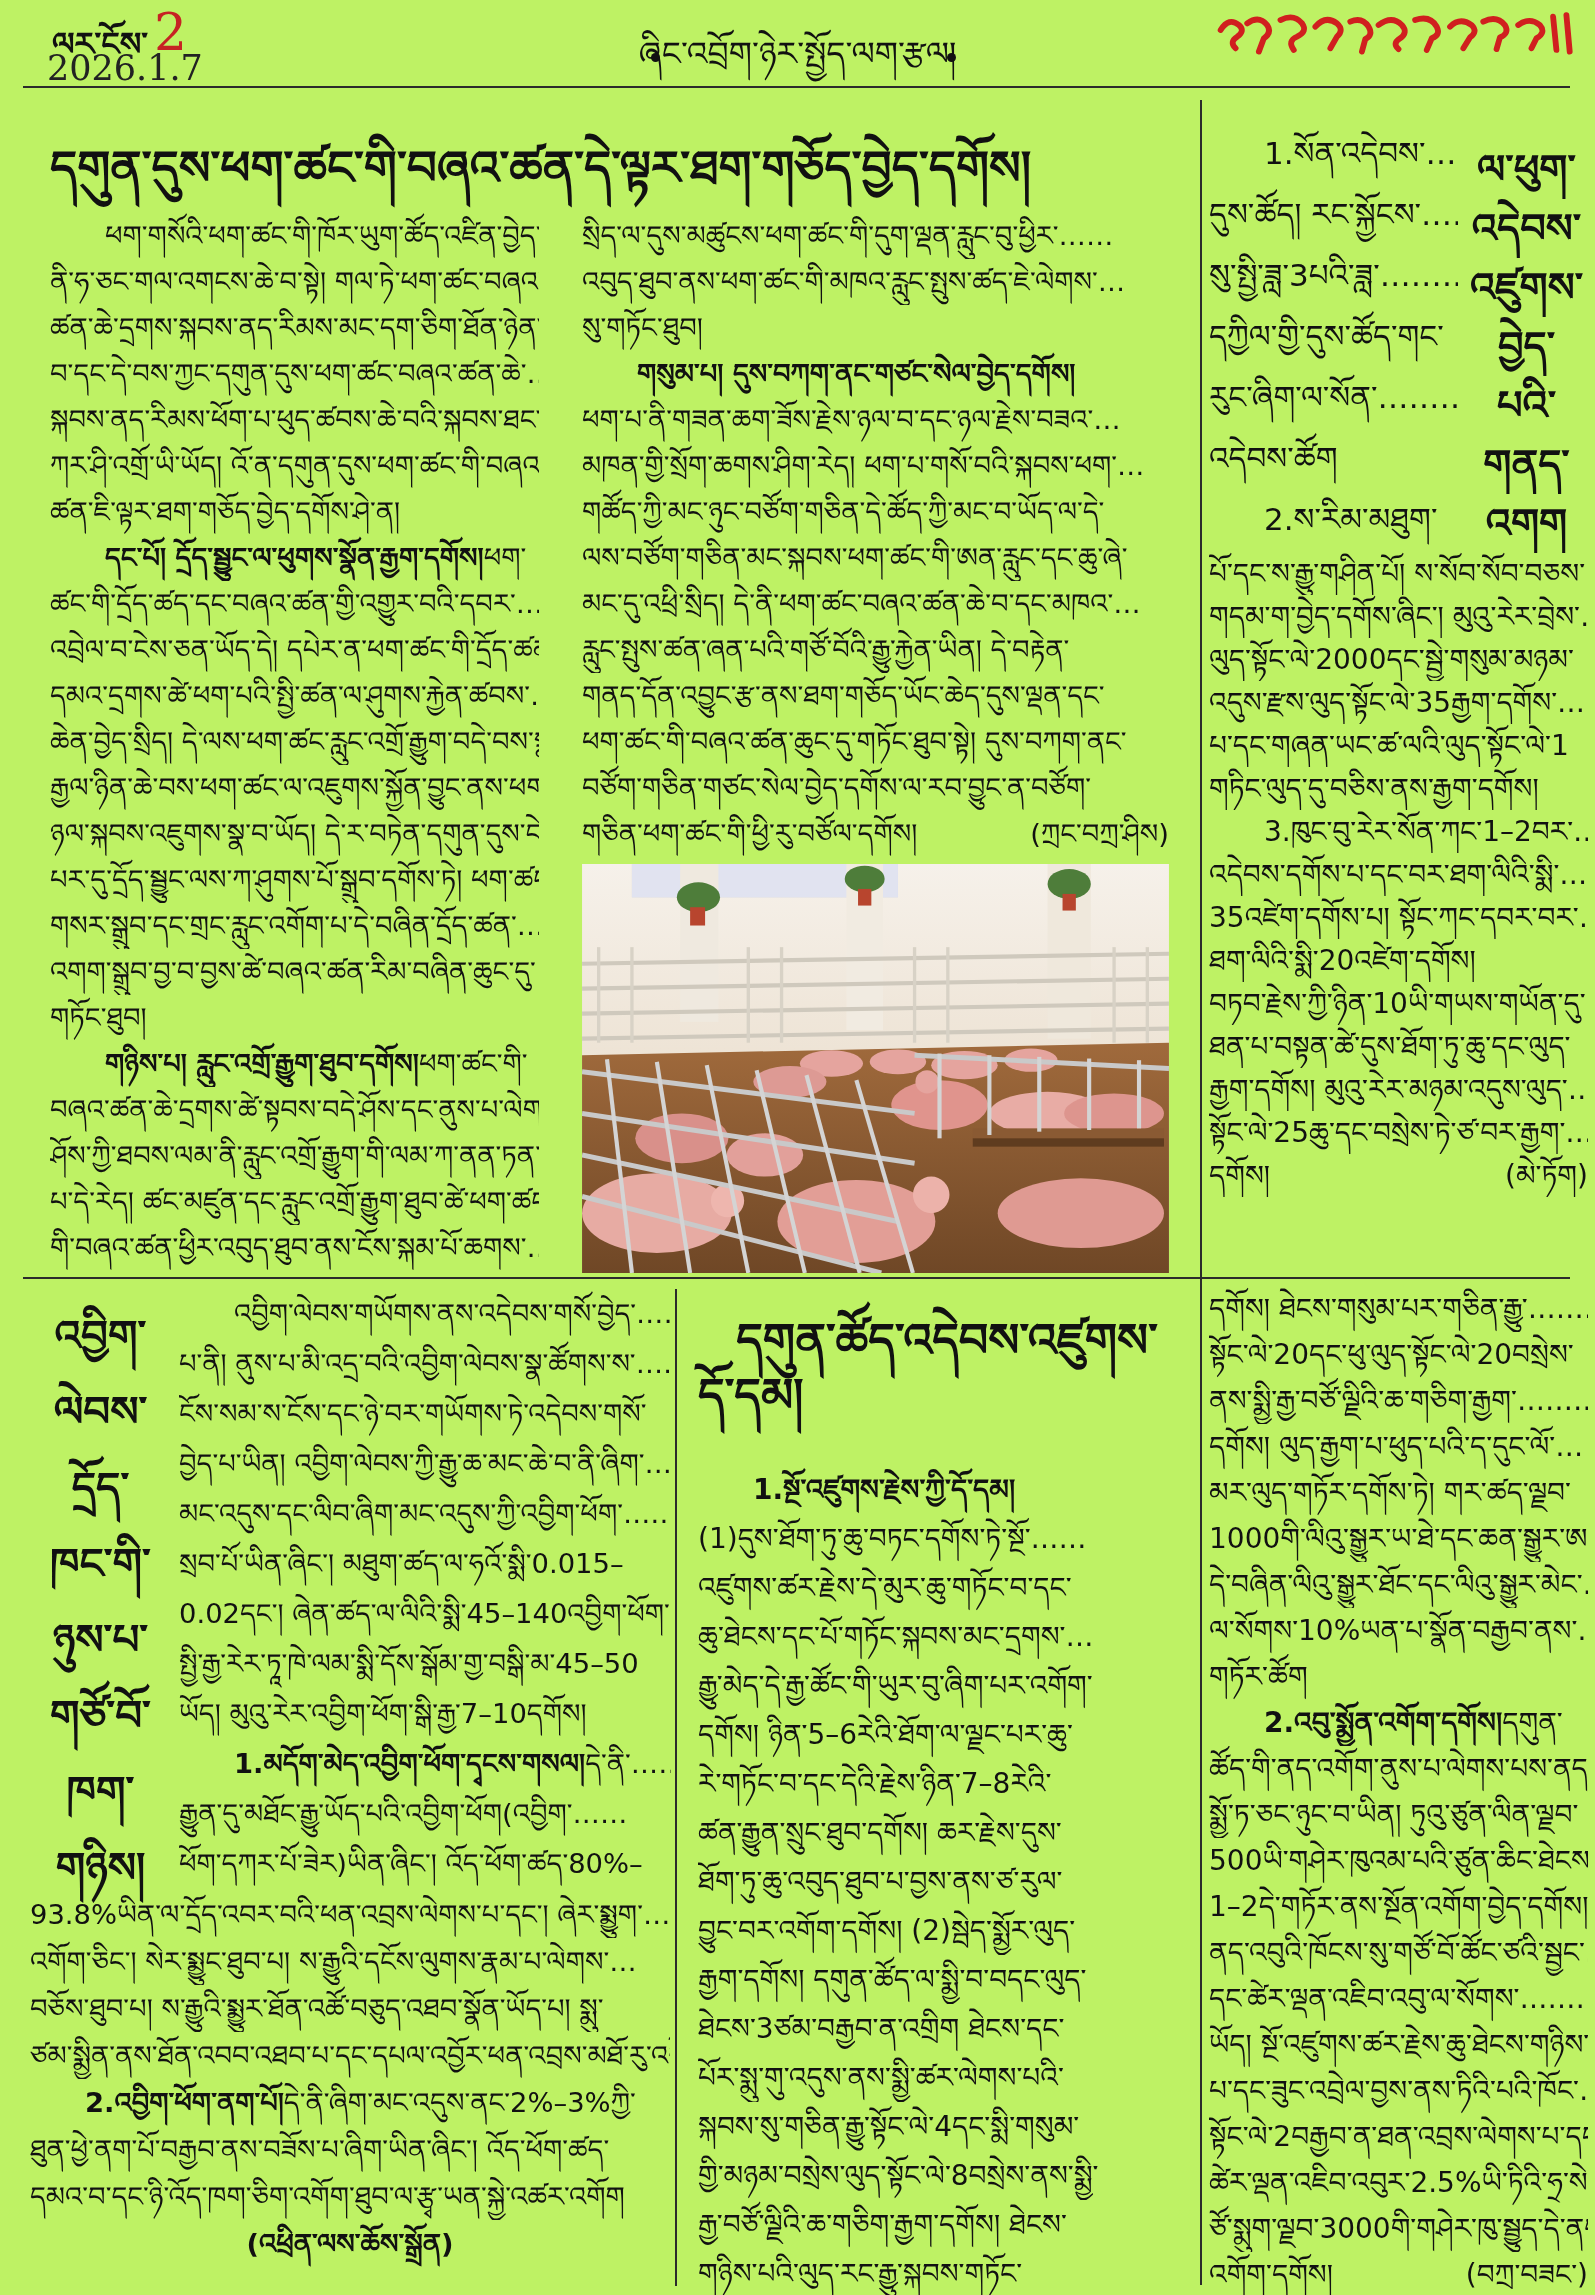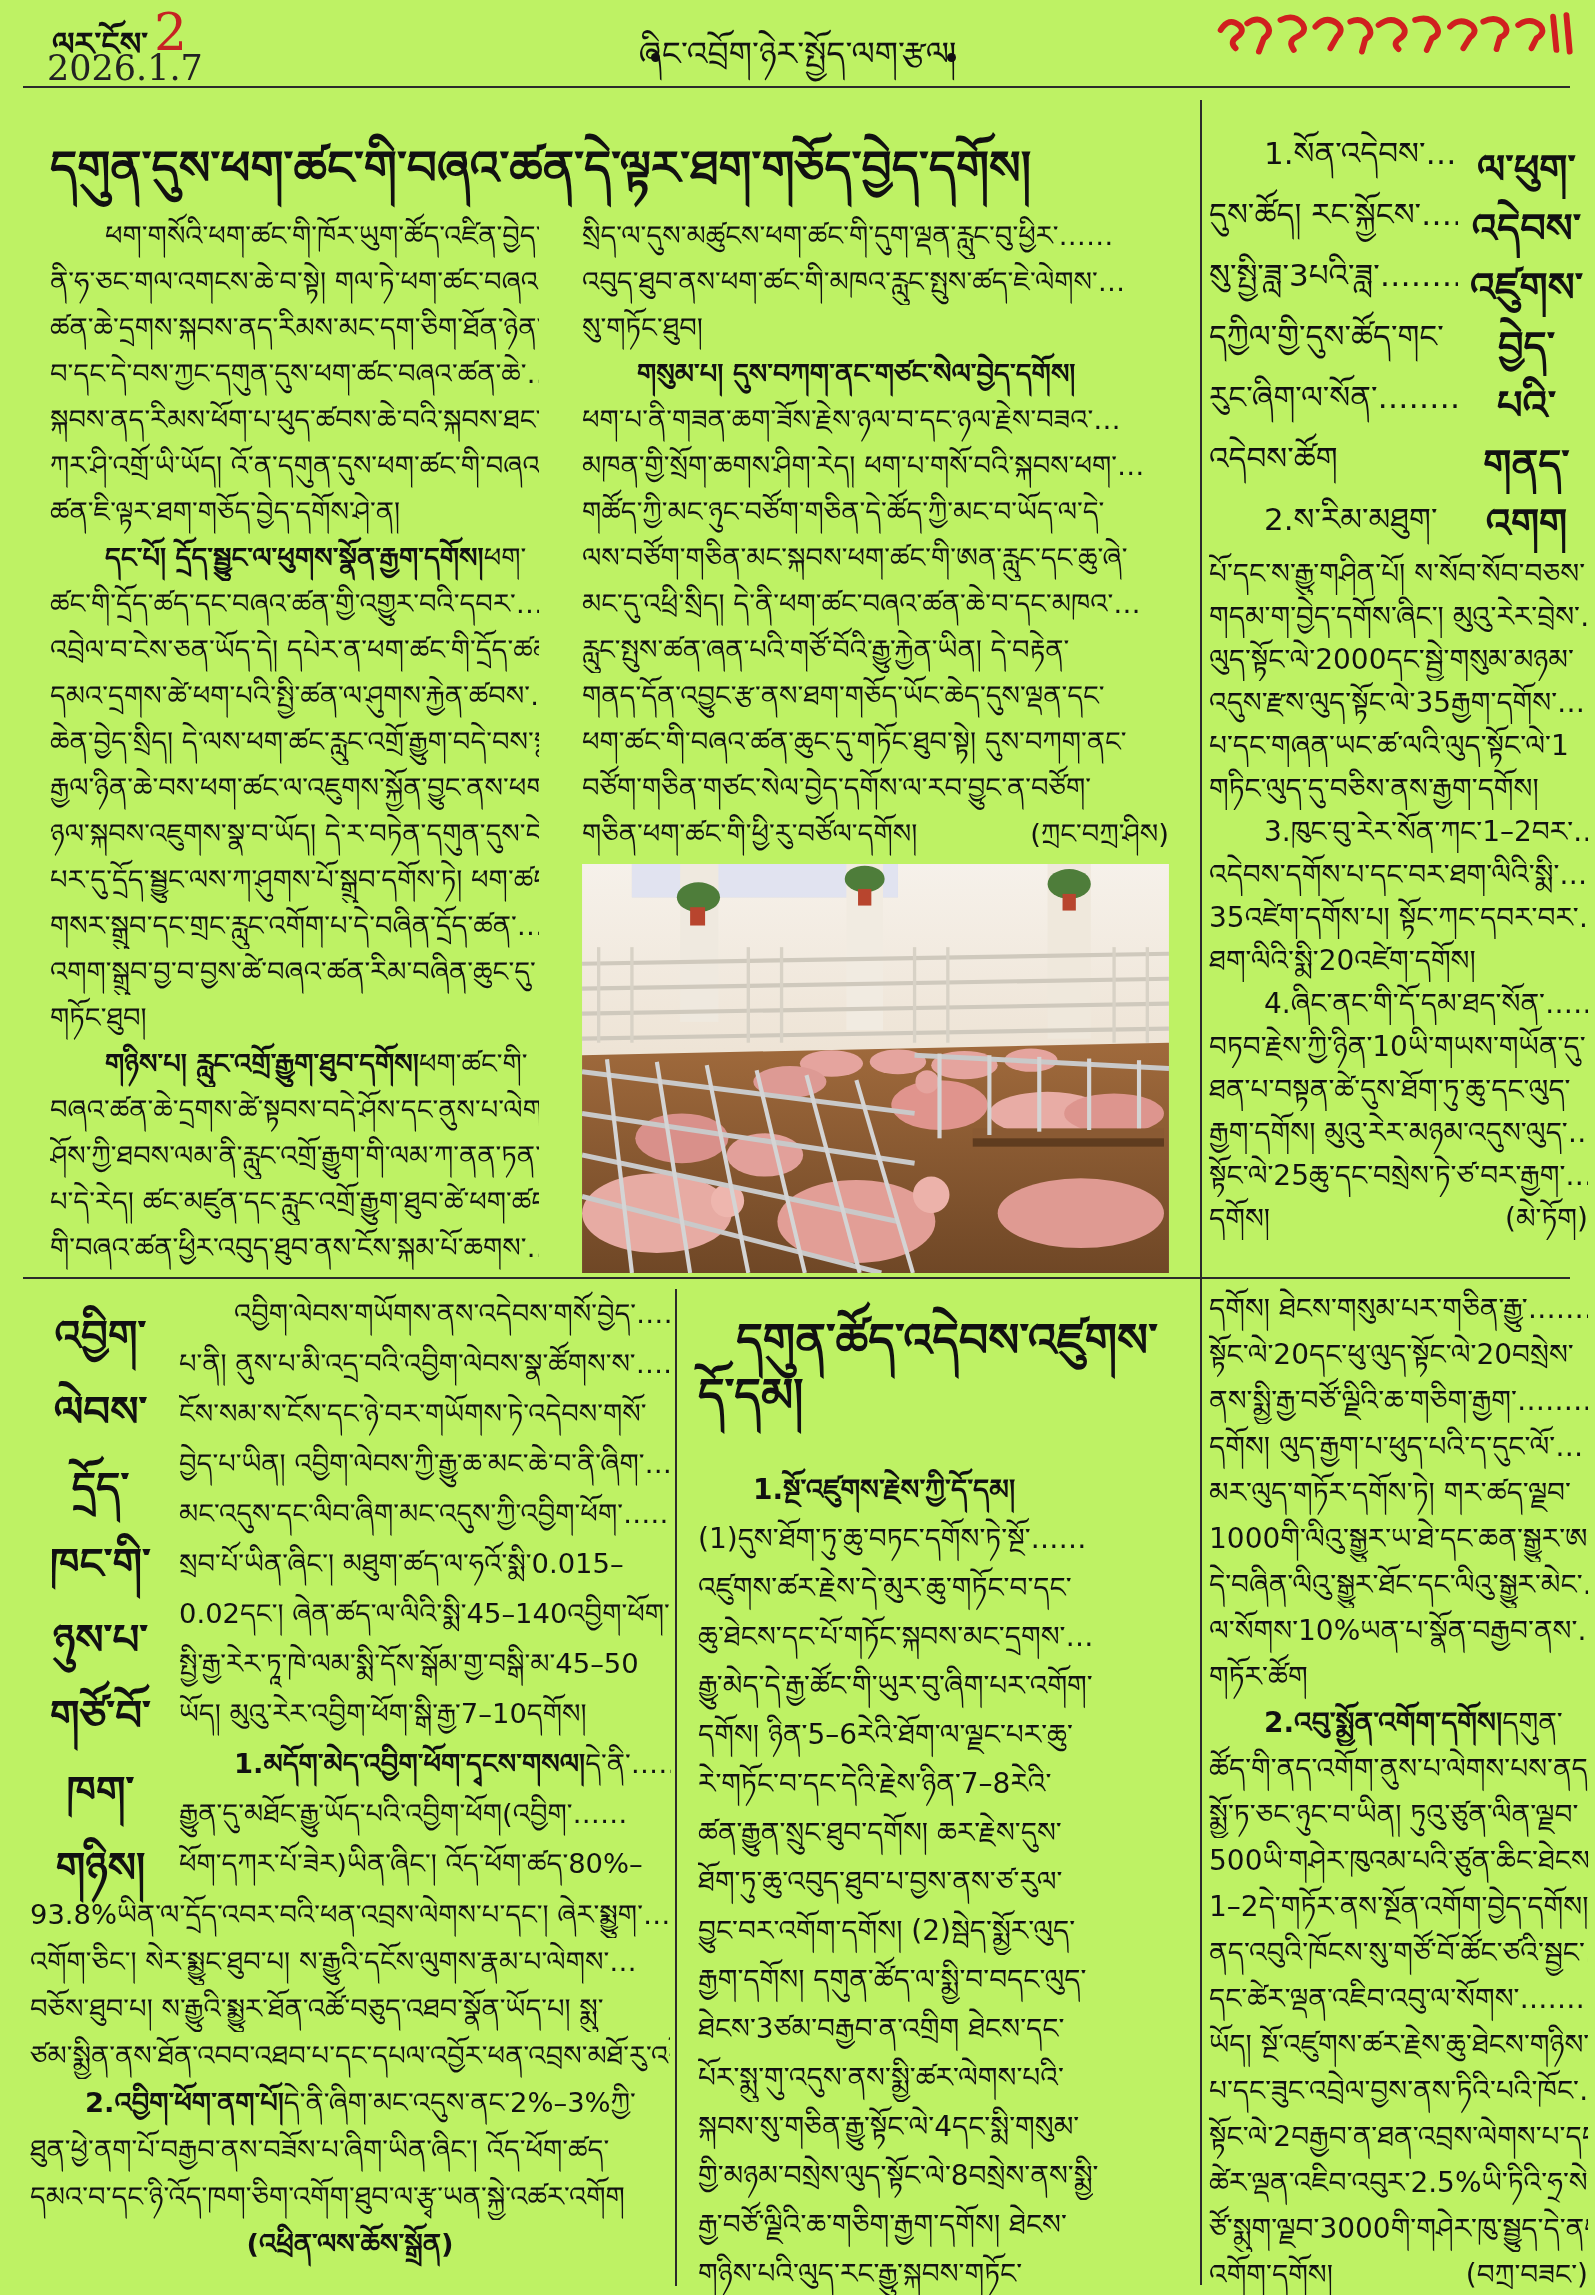--- a/index.html
+++ b/index.html
@@ -237,21 +237,20 @@
       <div class="ln"><span>པོ་དང་ས་རྒྱུ་གཤིན་པོ། ས་སོབ་སོབ་བཅས་……</span></div>
       <div class="ln"><span>གདམ་ག་བྱེད་དགོས་ཞིང་། མུའུ་རེར་བྲེས་……</span></div>
       <div class="ln"><span>ལུད་སྟོང་ལེ་2000དང་སྦྱེ་གསུམ་མཉམ་</span></div>
       <div class="ln"><span>འདུས་རྫས་ལུད་སྟོང་ལེ་35རྒྱག་དགོས་……</span></div>
       <div class="ln"><span>པ་དང་གཞན་ཡང་ཚ་ལའི་ལུད་སྟོང་ལེ་1</span></div>
       <div class="ln"><span>གཏིང་ལུད་དུ་བཅིས་ནས་རྒྱག་དགོས།</span></div>
       <div class="ln ind"><span>3.ཁུང་བུ་རེར་སོན་ཀང་1–2བར་……</span></div>
       <div class="ln"><span>འདེབས་དགོས་པ་དང་བར་ཐག་ལིའི་སྨི་……</span></div>
       <div class="ln"><span>35འཛེག་དགོས་པ། སྟོང་ཀང་དབར་བར་…</span></div>
       <div class="ln"><span>ཐག་ལིའི་སྨི་20འཛེག་དགོས།</span></div>
-      <div class="ln ind"><span>4.ཞིང་ནང་གི་དོ་དམ་ཐད་སོན་……</span></div>
       <div class="ln"><span>བཏབ་རྗེས་ཀྱི་ཉིན་10ཡི་གཡས་གཡོན་དུ་</span></div>
       <div class="ln"><span>ཐན་པ་བསྟན་ཚེ་དུས་ཐོག་ཏུ་ཆུ་དང་ལུད་</span></div>
       <div class="ln"><span>རྒྱག་དགོས། མུའུ་རེར་མཉམ་འདུས་ལུད་……</span></div>
       <div class="ln"><span>སྟོང་ལེ་25ཆུ་དང་བསྲེས་ཏེ་ཙ་བར་རྒྱག་……</span></div>
       <div class="ln"><span class="cap">(མེ་ཏོག)</span><span>དགོས།</span></div>
     </div>
 
   <div class="rule-h" style="left:23px;top:1277px;width:1547px;"></div>
 
   <div class="bodycol" id="bl-vhead">

